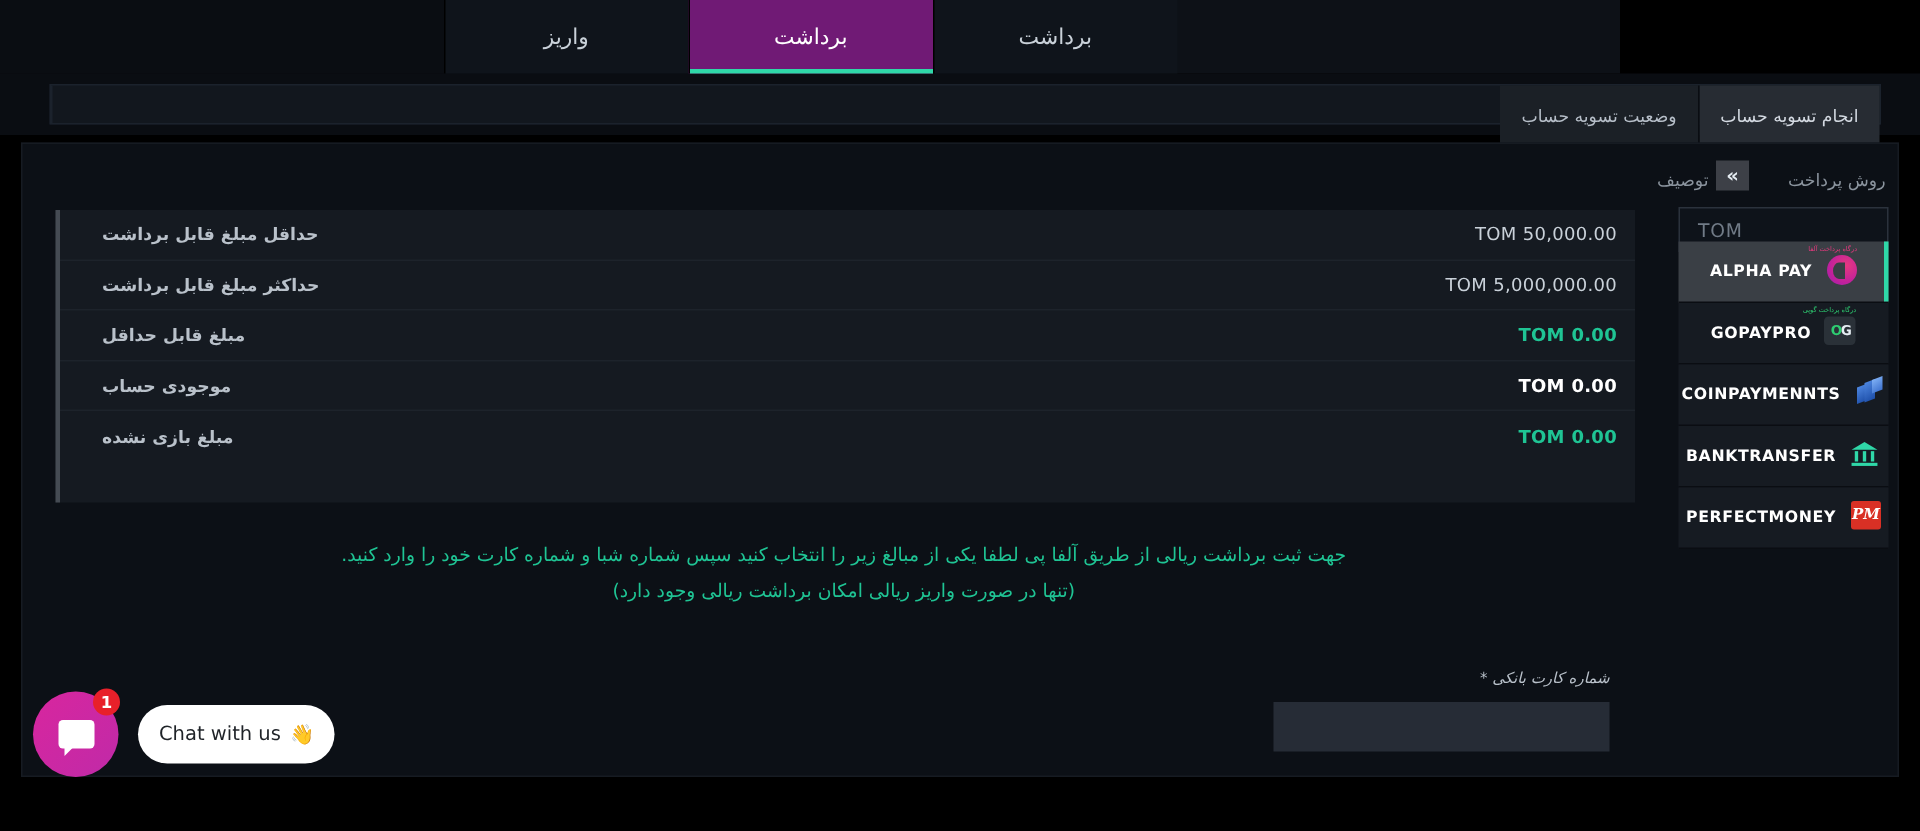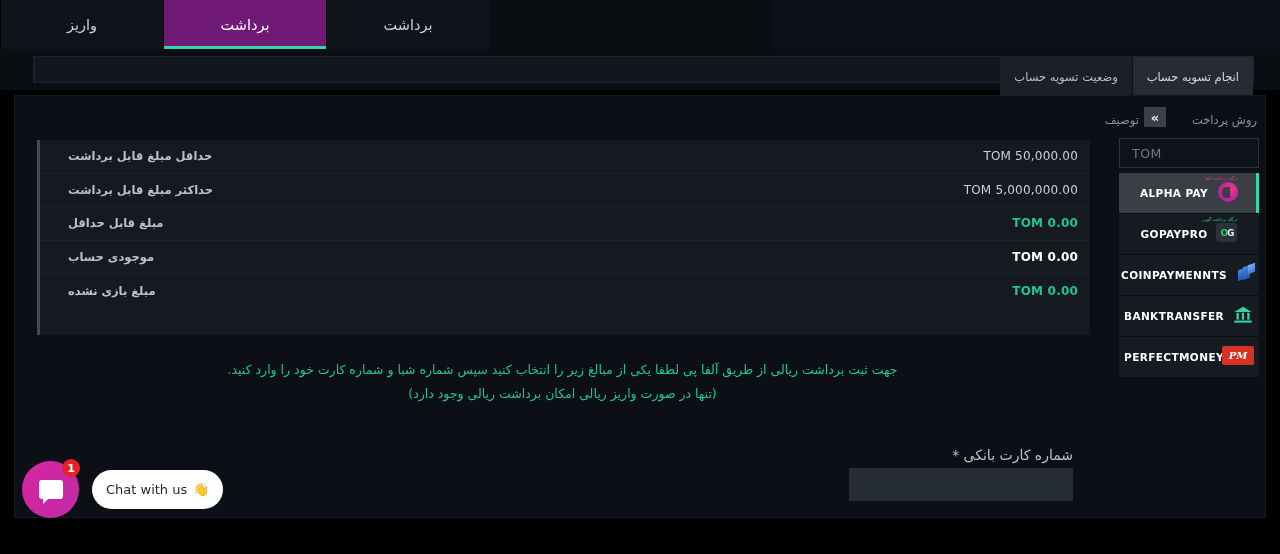--- a/index.html
+++ b/index.html
@@ -6,23 +6,23 @@
   html, body {
     width: 1280px; height: 554px;
     background: #000000;
     font-family: "DejaVu Sans", "Liberation Sans", sans-serif;
     overflow: hidden;
   }
   .page { position: relative; width: 1280px; height: 554px; background: #000; }
 
   
   .tabstrip {
-    position: absolute; top: 0; left: 0; width: 1280px; height: 49px;
+    position: absolute; top: 0; left: 0; width: 1080px; height: 49px;
     background: #0d1117;
-    display: flex; flex-direction: row-reverse; justify-content: flex-start;
+    display: flex; flex-direction: row-reverse; justify-content: center;
   }
   .tabstrip-left-fill {
     position: absolute; top: 0; left: 0; width: 772px; height: 49px;
     background: #0a0d12;
   }
   .tab {
     position: relative; z-index: 2;
     width: 163px; height: 49px;
     display: flex; align-items: center; justify-content: center;
     font-size: 14.5px; color: #c9d1d9; letter-spacing: .2px;
@@ -91,21 +91,21 @@
   .tom-box {
     position: absolute; top: 42px; right: 6px;
     width: 140px; height: 30px;
     background: #0e131a; border: 1px solid #2b323c;
     display: flex; align-items: center; justify-content: flex-end;
     padding-left: 12px;
     font-size: 12.5px; color: #717b87; letter-spacing: .5px;
     cursor: text;
   }
   .pm-list {
-    position: absolute; top: 77px; right: 6px;
+    position: absolute; top: 65px; right: 6px;
     width: 140px;
   }
   .pm-item {
     position: relative;
     height: 41px; width: 140px;
     background: #161b22;
     border-bottom: 1px solid #0a0d12;
     display: flex; flex-direction: row; align-items: center;
     justify-content: center; gap: 4px;
     cursor: pointer;
@@ -147,21 +147,21 @@
   .logo-coin span {
     position: absolute; width: 7px; height: 11px;
     background: linear-gradient(160deg, #4d86e0, #1d4ea8);
     transform: skewY(-20deg);
   }
   .logo-coin span:nth-child(1){ left: 1px; top: 5px; }
   .logo-coin span:nth-child(2){ left: 6px; top: 2px; height: 13px; }
   .logo-coin span:nth-child(3){ left: 11px; top: 0px; height: 9px; background: linear-gradient(160deg,#7fb0f5,#3d72cf); }
   .logo-bank { width: 22px; height: 19px; position: relative; color: #2fd8a8; }
   .logo-pm {
-    width: 32px; height: 19px; background: #d93025; border-radius: 2px;
+    width: 20px; height: 19px; background: #d93025; border-radius: 2px;
     display: flex; align-items: center; justify-content: center;
     font-family: "DejaVu Serif", "Liberation Serif", serif;
     font-size: 10px; font-weight: bold; color: #ffffff; font-style: italic;
   }
 
   
   .panel {
     position: absolute; top: 0; left: 0; width: 1090px; height: 423px;
   }
   .infobox {
@@ -183,21 +183,21 @@
 
   .notice {
     position: absolute; top: 262px; left: 22px; width: 1051px;
     text-align: center;
     font-size: 12.5px; line-height: 24px; color: #1fc494;
   }
   .notice span { display: block; }
 
   .field-label {
     position: absolute; top: 447px; right: 207px;
-    font-size: 14px; color: #b9c1ca;
+    font-size: 10px; color: #b9c1ca; font-style: italic;
   }
   .field-input {
     position: absolute; top: 468px; right: 207px;
     width: 224px; height: 33px;
     background: #262c36; border: none; outline: none;
     color: #e6edf3; font-size: 12px; padding: 0 10px;
     font-family: inherit;
   }
 
   

